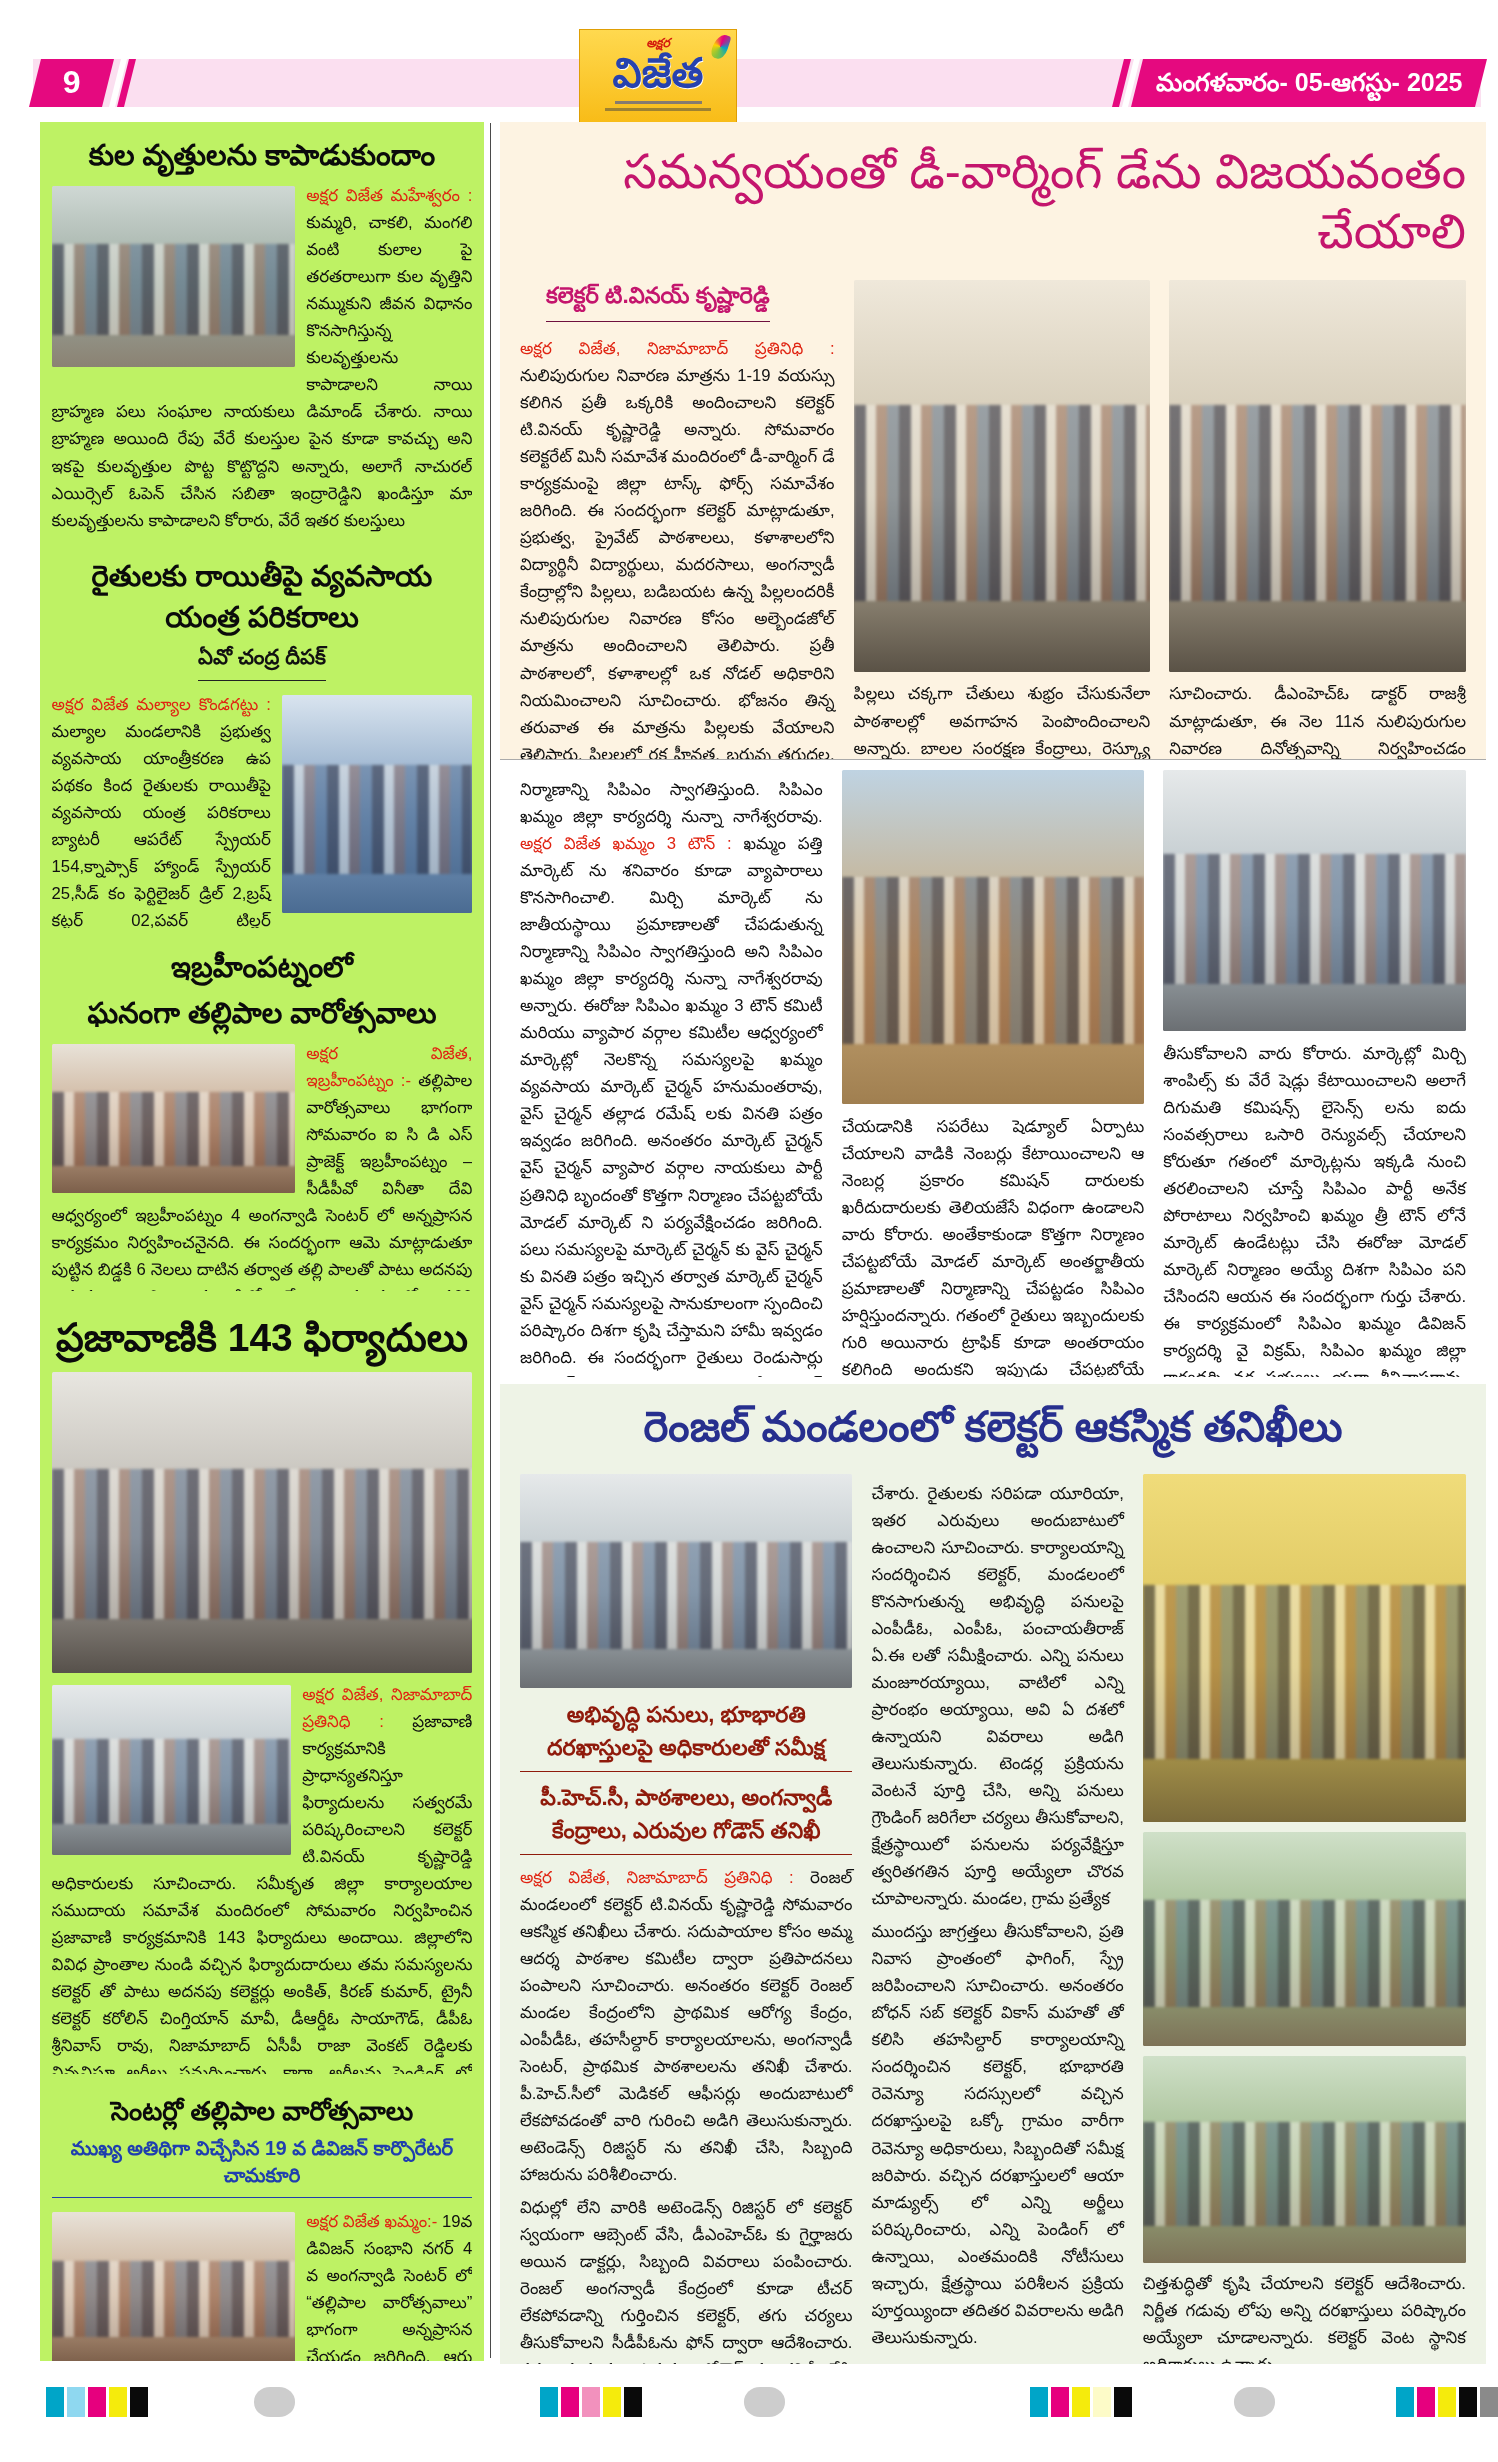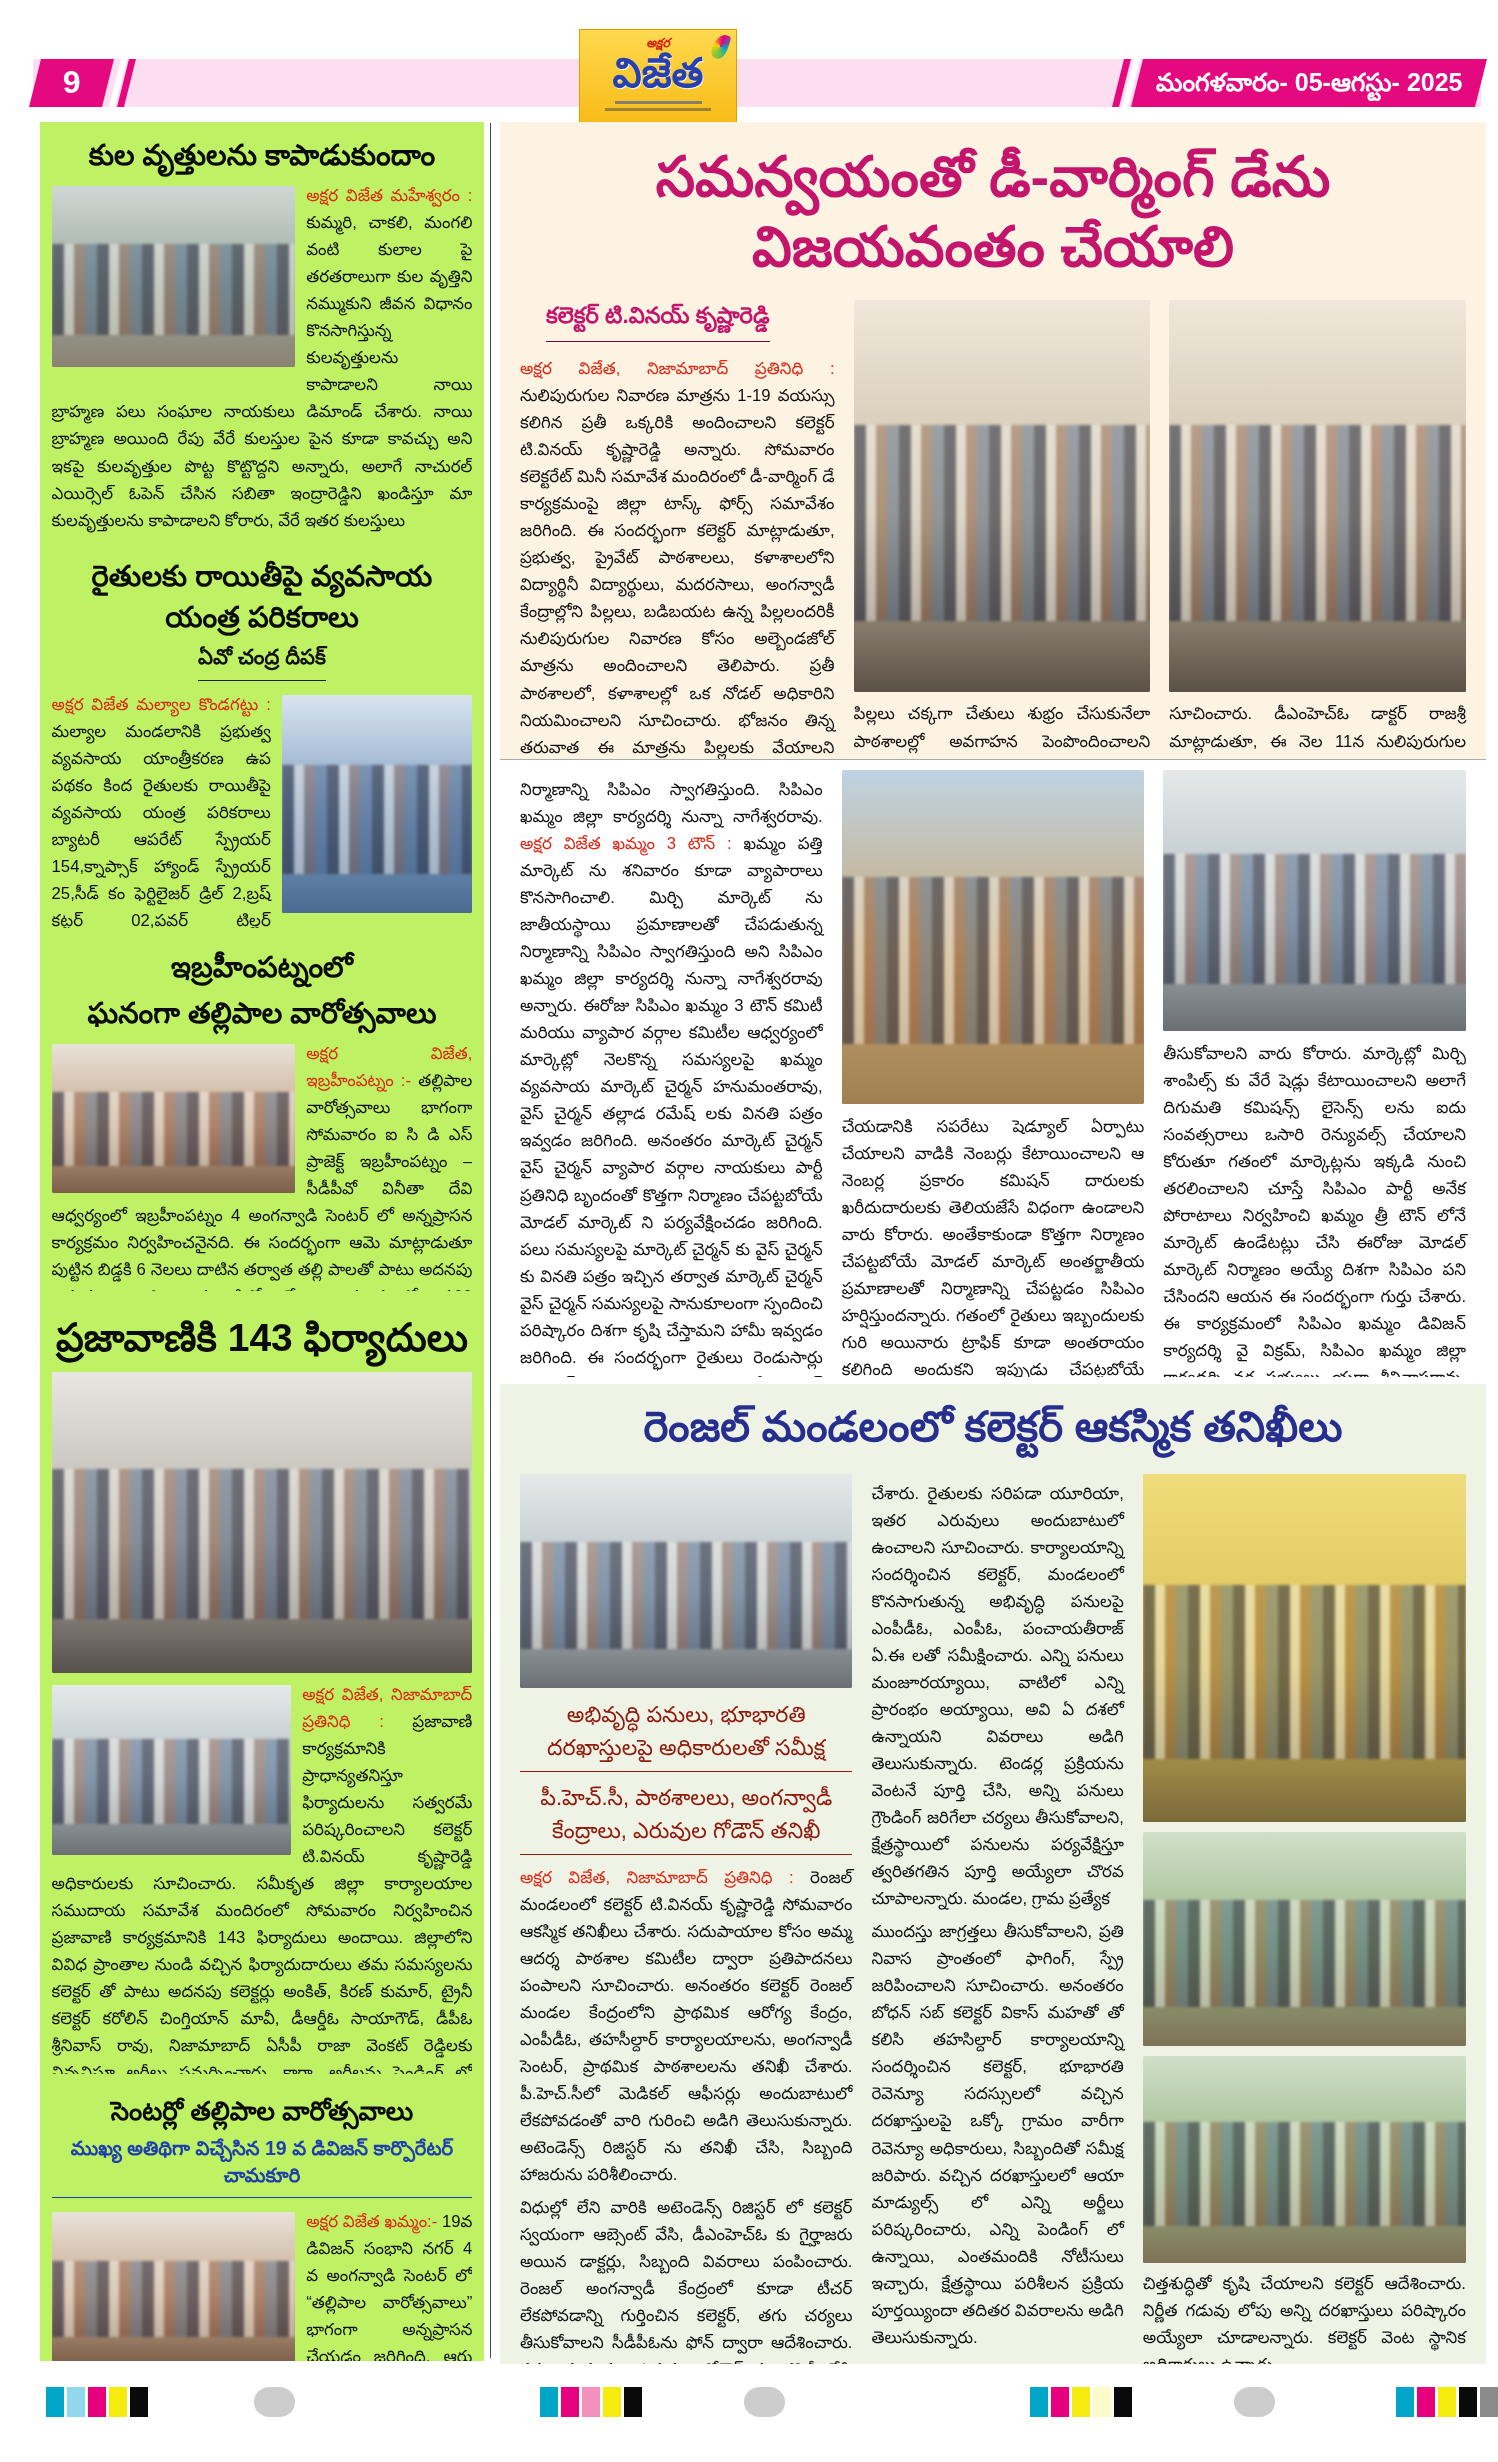--- a/index.html
+++ b/index.html
@@ -58,33 +58,33 @@
   .ph-meeting   { --top:#efe8da; --mid:#c9bfa8; --bot:#5a5246; }
   .ph-road      { --top:#bfd3e2; --mid:#c9a877; --bot:#a07f50; }
   .ph-office    { --top:#e6e9ea; --mid:#b4bfc4; --bot:#6b6f73; }
   .ph-yellow    { --top:#f0dc7a; --mid:#d8c05a; --bot:#7a6a3a; }
   .ph-outdoor   { --top:#cfe0c8; --mid:#9ab585; --bot:#7d7257; }
   .lfl { float:left; margin:4.4px 11.6px 4.4px 0; }
   .lfr { float:right; margin:4.4px 0 4.4px 11.6px; }
 
   
   .art-a { background:#fdf3e2; box-sizing:border-box; padding:16px 20px; height:637px; overflow:hidden; }
-  .art-a h1 { margin:4.4px 0 17.4px; text-align:center; font-size:56px; line-height:1.25; color:#c4156d; font-weight:bold; }
+  .art-a h1 { margin:4.4px 0 17.4px; text-align:right; font-size:48px; line-height:1.25; color:#c4156d; font-weight:normal; }
   .asub { display:block; color:#c4156d; font-size:22.5px; font-weight:bold; margin:2.9px 0 13px 26px;
           padding-bottom:7.3px; border-bottom:1.5px solid #6e0f3e; width:fit-content; }
   .cols { display:flex; gap:19px; }
   .cols .c { flex:1; min-width:0; }
   .cols .c1 { flex:1.06; }
 
   .art-b { background:#ffffff; box-sizing:border-box; padding:10px 20px 0; height:618px; overflow:hidden; border-top:0.7px solid #aaa; }
   .art-b h1 { margin:10px 0 7.3px; text-align:center; font-size:46px; line-height:1.5; color:#e8170c; font-weight:bold; }
 
   .art-c { background:#eef3e6; box-sizing:border-box; padding:13px 20px; height:980px; overflow:hidden; margin-top:7.3px; }
   .art-c h1 { margin:2.9px 0 19px; text-align:center; font-size:42px; line-height:1.3; color:#272f8e; font-weight:bold; }
-  .csub { display:block; text-align:center; color:#8f1a0b; font-size:22px; font-weight:normal; line-height:1.5;
+  .csub { display:block; text-align:center; color:#8f1a0b; font-size:22px; font-weight:bold; line-height:1.5;
           margin:7.3px auto 8.7px; padding-bottom:7.3px; border-bottom:1.5px solid #8f1a0b; width:fit-content; }
   .cap { font-size:16.7px; }
 
   
   .regbars { position:absolute; left:0; top:2387px; width:1499px; height:33px; }
   .bar-group { position:absolute; display:flex; gap:2.9px; top:0; }
   .bar { width:18px; height:30px; }
   .bar-oval { position:absolute; top:0; width:41px; height:30px; background:#cdcdcd; border-radius:16px/14.5px; }
 </style>
 </head>

